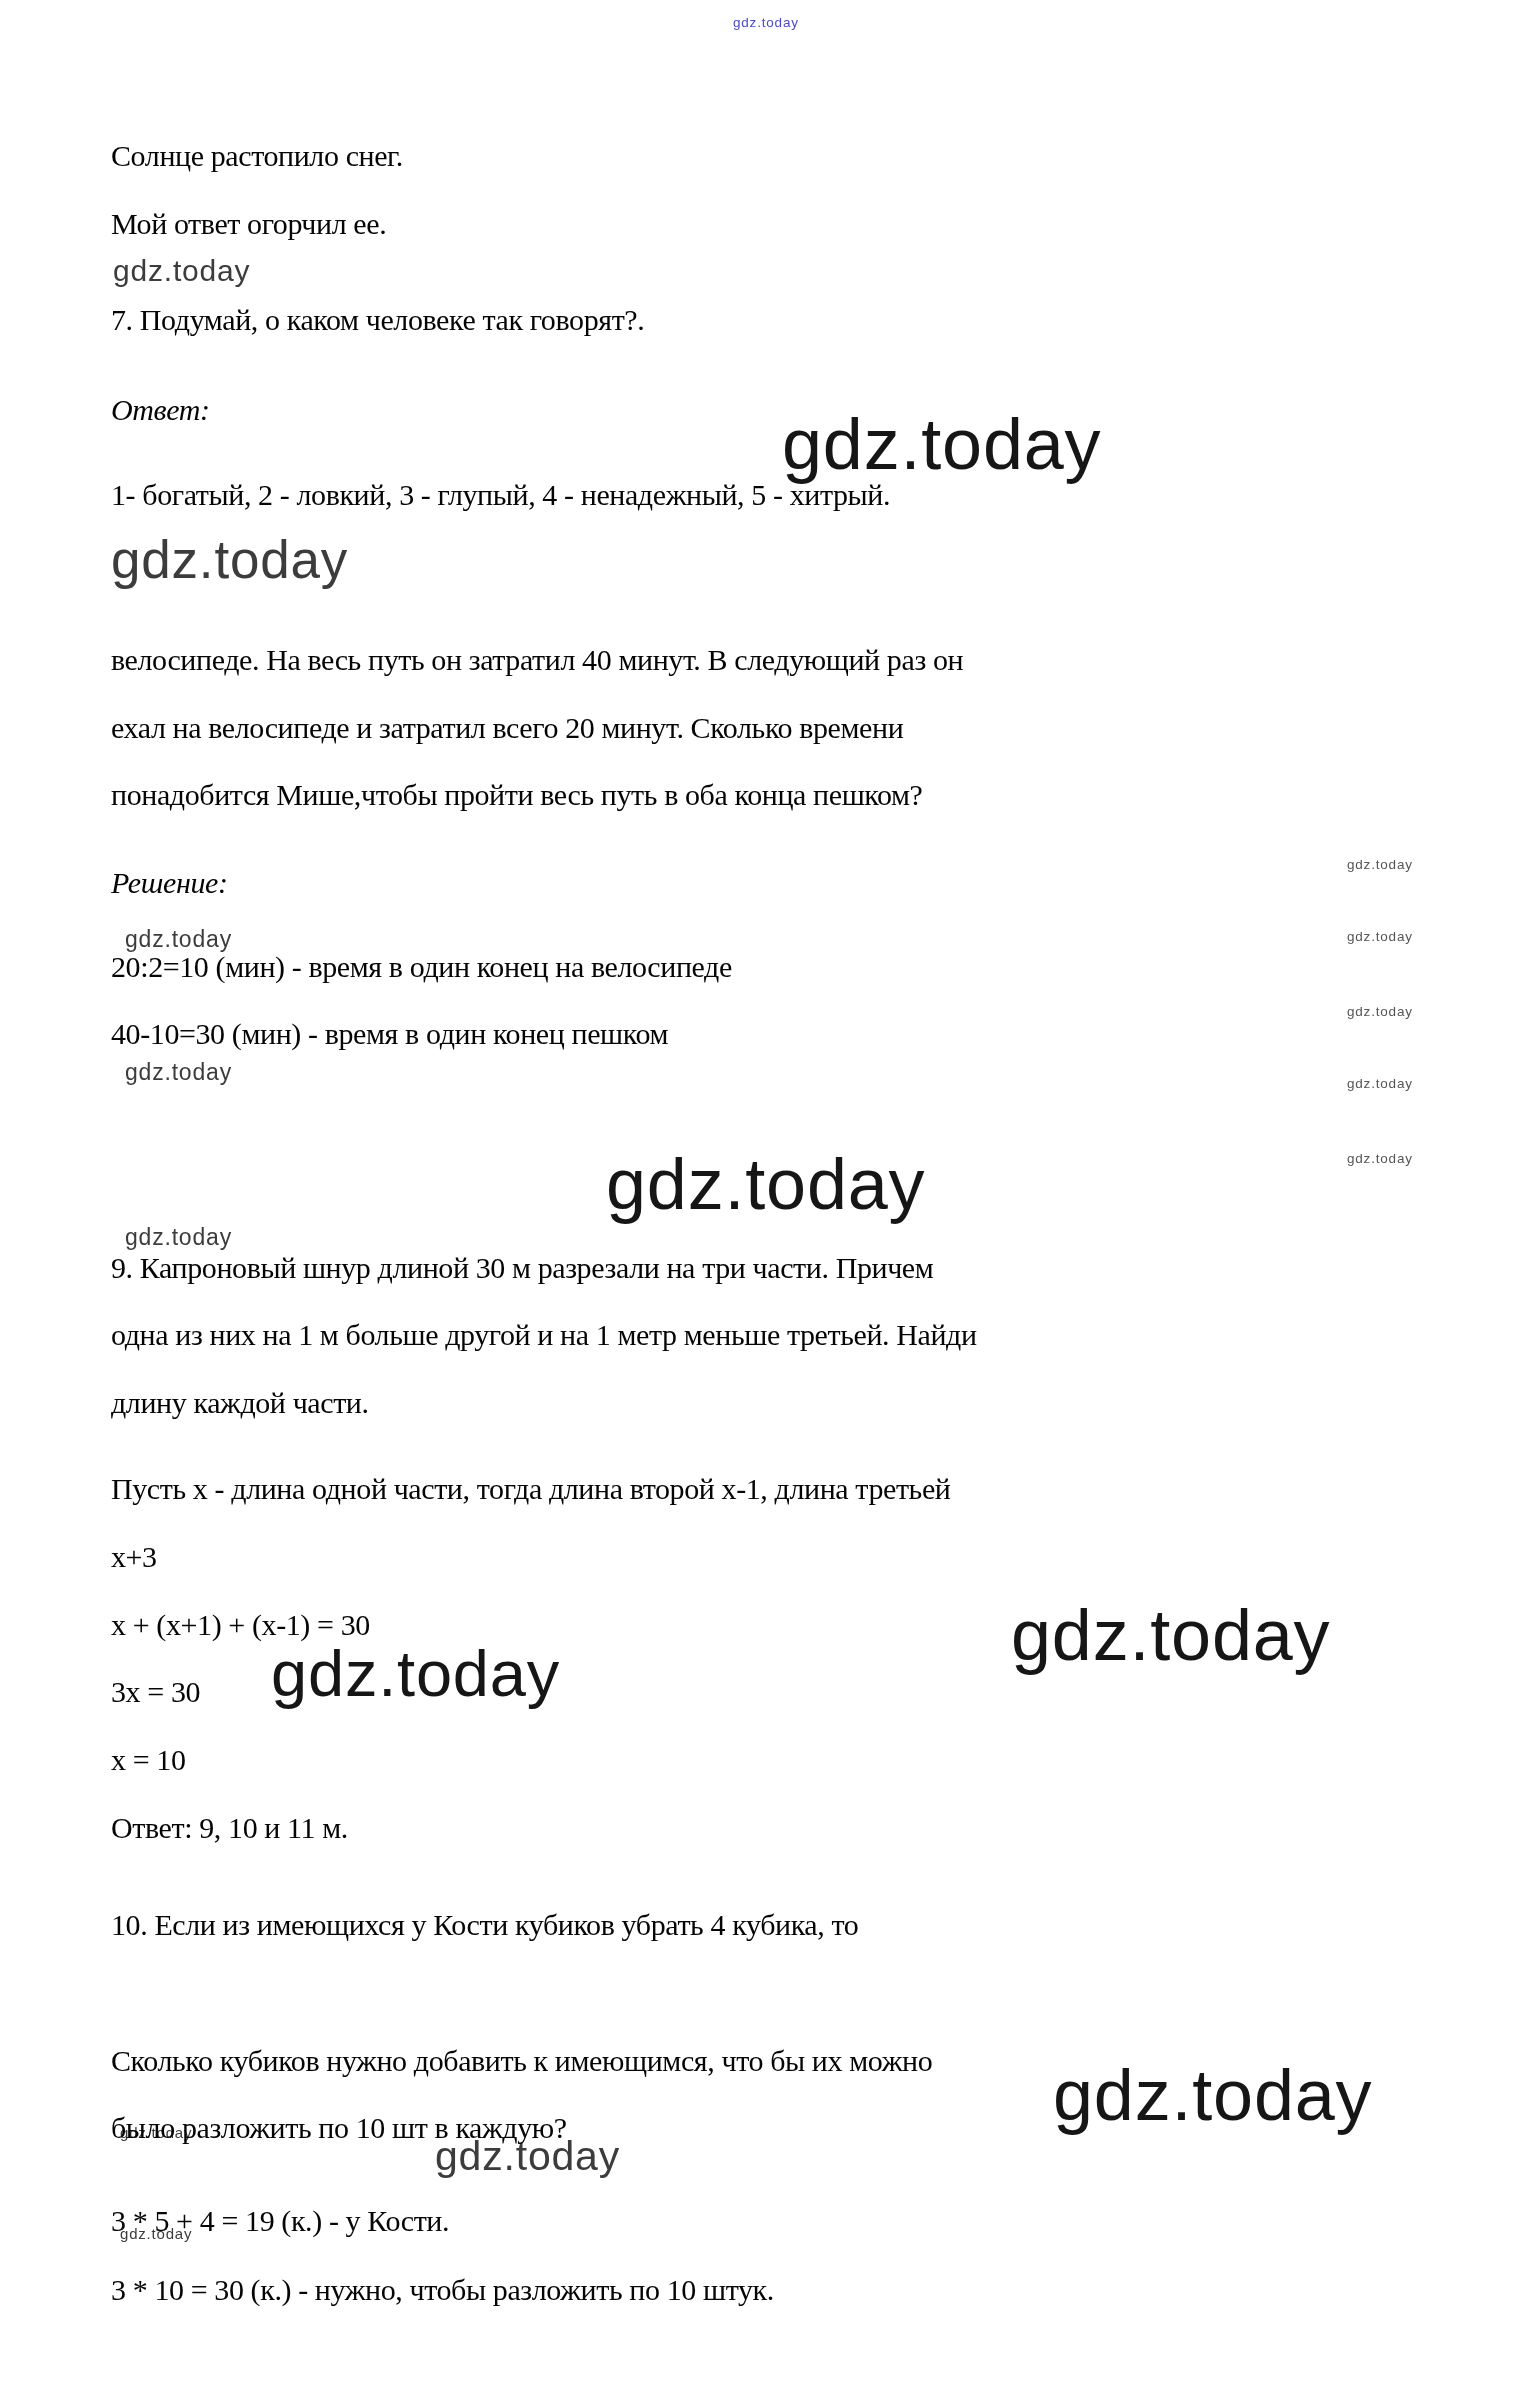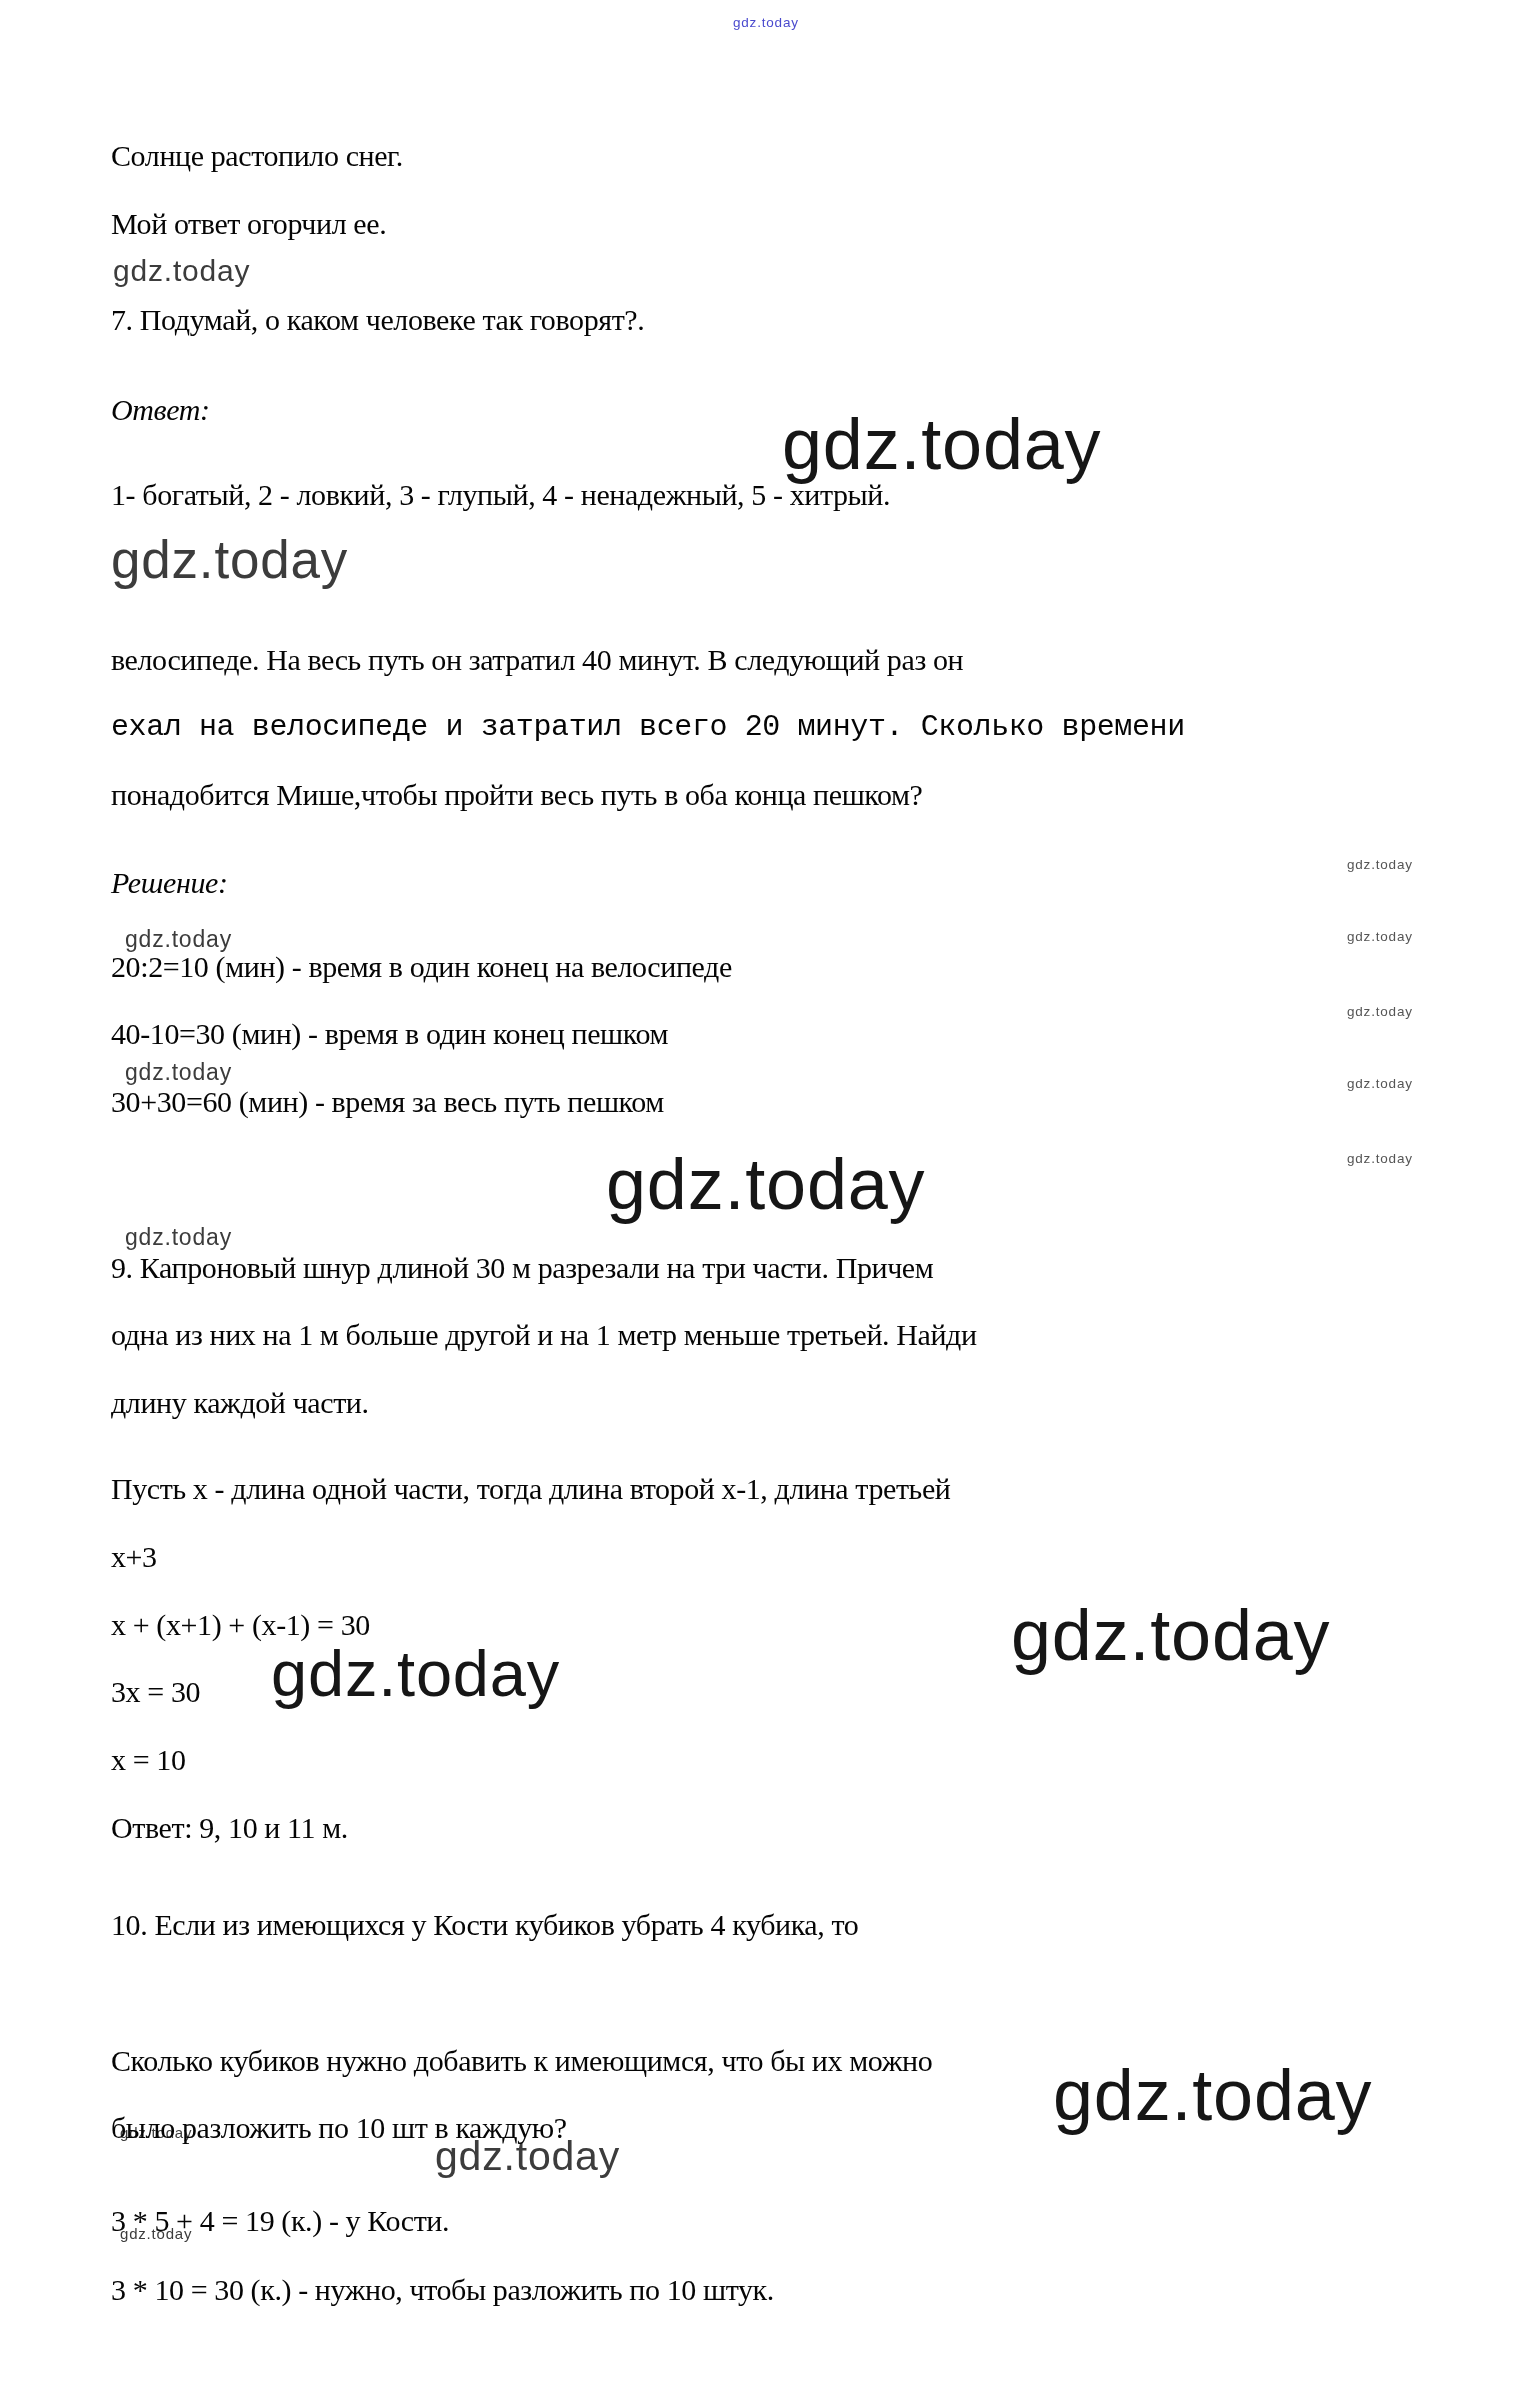--- a/index.html
+++ b/index.html
@@ -56,26 +56,25 @@
   <div class="wm wm-gray" style="left:120px;top:2114px;font-size:15px;">gdz.today</div>
   <div class="wm wm-gray" style="left:435px;top:2125px;font-size:41px;">gdz.today</div>
   <div class="wm wm-gray" style="left:120px;top:2215px;font-size:15px;">gdz.today</div>
 
   <p class="t" style="top:129px;">Солнце растопило снег.</p>
   <p class="t" style="top:197px;">Мой ответ огорчил ее.</p>
   <p class="t" style="top:293px;">7. Подумай, о каком человеке так говорят?.</p>
   <p class="t it" style="top:383px;">Ответ:</p>
   <p class="t" style="top:468px;">1- богатый, 2 - ловкий, 3 - глупый, 4 - ненадежный, 5 - хитрый.</p>
   <p class="t" style="top:633px;">велосипеде. На весь путь он затратил 40 минут. В следующий раз он</p>
-  <p class="t" style="top:701px;font-family:Liberation Mono, monospace;">ехал на велосипеде и затратил всего 20 минут. Сколько времени</p>
+  <p class="t" style="top:701px;">ехал на велосипеде и затратил всего 20 минут. Сколько времени</p>
   <p class="t" style="top:768px;">понадобится Мише,чтобы пройти весь путь в оба конца пешком?</p>
   <p class="t it" style="top:856px;">Решение:</p>
   <p class="t" style="top:940px;">20:2=10 (мин) - время в один конец на велосипеде</p>
   <p class="t" style="top:1007px;">40-10=30 (мин) - время в один конец пешком</p>
-  <p class="t" style="top:1075px;">30+30=60 (мин) - время за весь путь пешком</p>
   <p class="t" style="top:1241px;text-align:center;">9. Капроновый шнур длиной 30 м разрезали на три части. Причем</p>
   <p class="t" style="top:1308px;">одна из них на 1 м больше другой и на 1 метр меньше третьей. Найди</p>
   <p class="t" style="top:1376px;">длину каждой части.</p>
   <p class="t" style="top:1462px;">Пусть x - длина одной части, тогда длина второй x-1, длина третьей</p>
   <p class="t" style="top:1530px;">x+3</p>
   <p class="t" style="top:1598px;">x + (x+1) + (x-1) = 30</p>
   <p class="t" style="top:1665px;">3x = 30</p>
   <p class="t" style="top:1733px;">x = 10</p>
   <p class="t" style="top:1801px;">Ответ: 9, 10 и 11 м.</p>
   <p class="t" style="top:1898px;">10. Если из имеющихся у Кости кубиков убрать 4 кубика, то</p>

